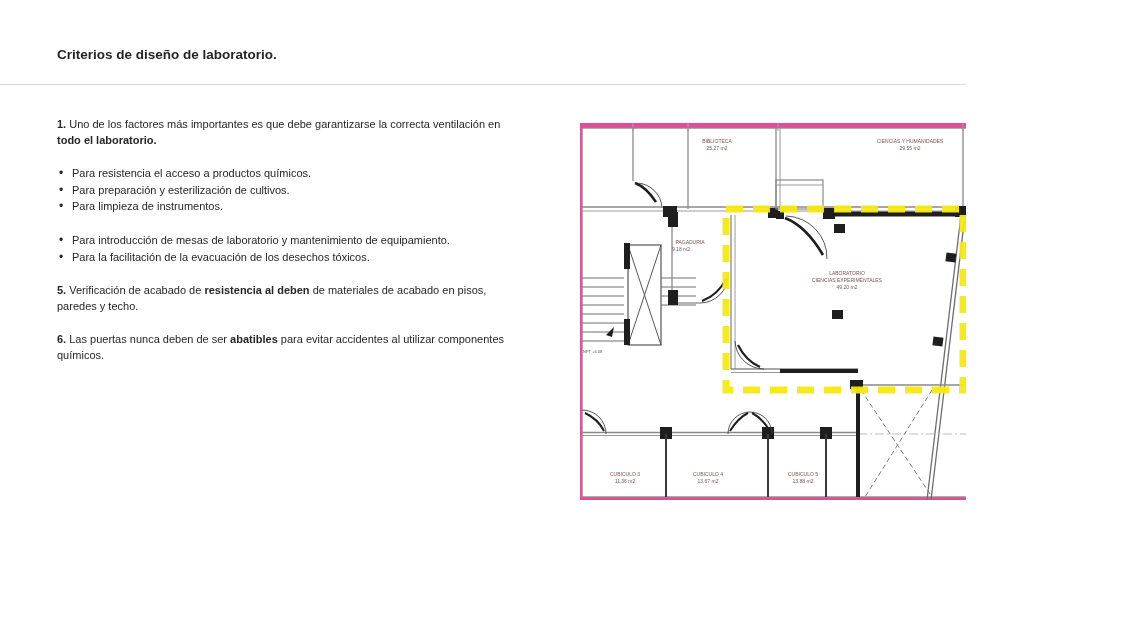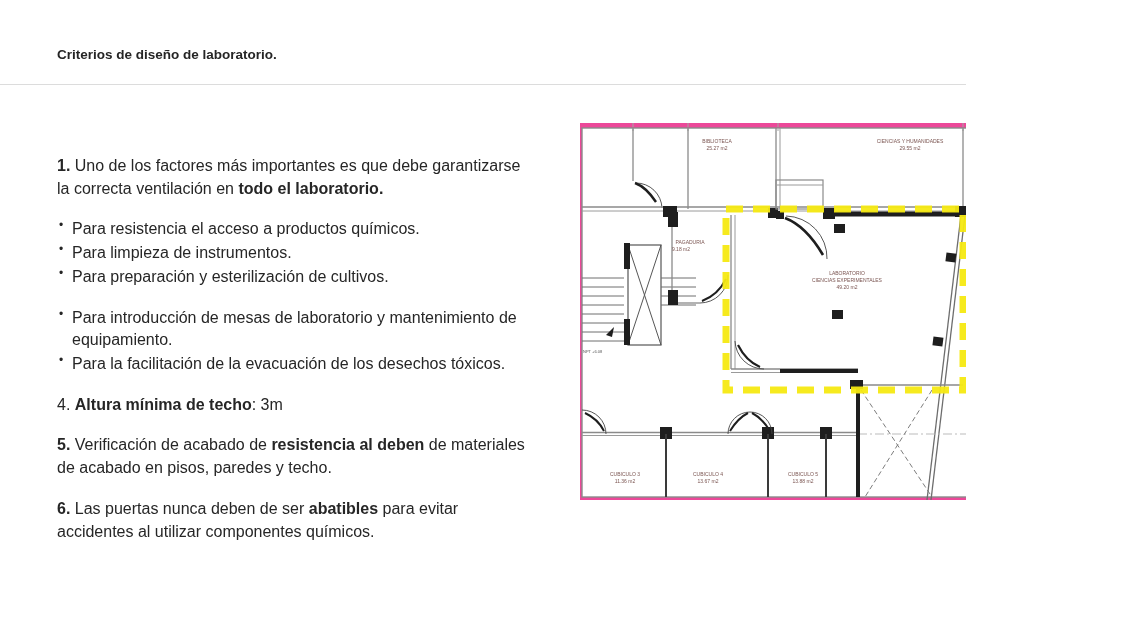--- a/index.html
+++ b/index.html
@@ -1,20 +1,20 @@
 <!DOCTYPE html>
 <html><head>
 <meta charset="utf-8">
 <style>
   html,body{margin:0;padding:0;background:#fff;}
   .slide{position:relative;width:966px;height:620px;background:#ffffff;overflow:hidden;
          font-family:"Liberation Sans",sans-serif;color:#262626;}
   .page-title{position:absolute;left:57px;top:47px;font-size:13.5px;font-weight:bold;color:#252525;}
   .title-rule{position:absolute;left:0;top:84px;width:1123px;border-top:1px solid #dcdcdc;height:0;}
-  .text-col{position:absolute;left:57px;top:117px;width:470px;font-size:16px;line-height:1.42;margin-top:38px;}
+  .text-col{position:absolute;left:57px;top:117px;width:470px;font-size:11px;line-height:1.42;}
   .section{margin:0 0 18px 0;}
   .section p{margin:0 0 3px 0;}
   .b{font-weight:bold;}
   ul{list-style:none;margin:0;padding:0;}
   li{position:relative;padding-left:15px;margin:0 0 1px 0;}
   li::before{content:"\2022";position:absolute;left:2px;top:-1px;font-size:12px;color:#262626;}
   .plan-wrap{position:absolute;left:580px;top:123px;width:528px;height:377px;background:#ec4899;}
   svg{display:block;}
   .roomlbl{fill:#7a5450;font-size:5px;font-family:"Liberation Sans",sans-serif;}
   .tinylbl{fill:#555;font-size:4px;font-family:"Liberation Sans",sans-serif;}
@@ -34,32 +34,29 @@
   <div class="page-title">Criterios de diseño de laboratorio.</div>
   <div class="title-rule"></div>
 
   <div class="text-col">
       <div class="section">
         <p><span class="b">1.</span><span> Uno de los factores más importantes es que debe garantizarse la correcta ventilación en </span><span class="b">todo el laboratorio.</span></p>
       </div>
       <div class="section">
         <ul>
           <li><span>Para resistencia el acceso a productos químicos.</span></li>
+          <li><span>Para preparación y esterilización de cultivos.</span></li>
           <li><span>Para limpieza de instrumentos.</span></li>
-          <li><span>Para preparación y esterilización de cultivos.</span></li>
         </ul>
       </div>
       <div class="section">
         <ul>
           <li><span>Para introducción de mesas de laboratorio y mantenimiento de equipamiento.</span></li>
           <li><span>Para la facilitación de la evacuación de los desechos tóxicos.</span></li>
         </ul>
-      </div>
-      <div class="section">
-        <p><span>4. </span><span class="b">Altura mínima de techo</span><span>: 3m</span></p>
       </div>
       <div class="section">
         <p><span class="b">5.</span><span> Verificación de acabado de </span><span class="b">resistencia al deben</span><span> de materiales de acabado en pisos, paredes y techo.</span></p>
       </div>
       <div class="section">
         <p><span class="b">6.</span><span> Las puertas nunca deben de ser </span><span class="b">abatibles</span><span> para evitar accidentes al utilizar componentes químicos.</span></p>
       </div>
     </div>
 
   <div class="plan-wrap">

